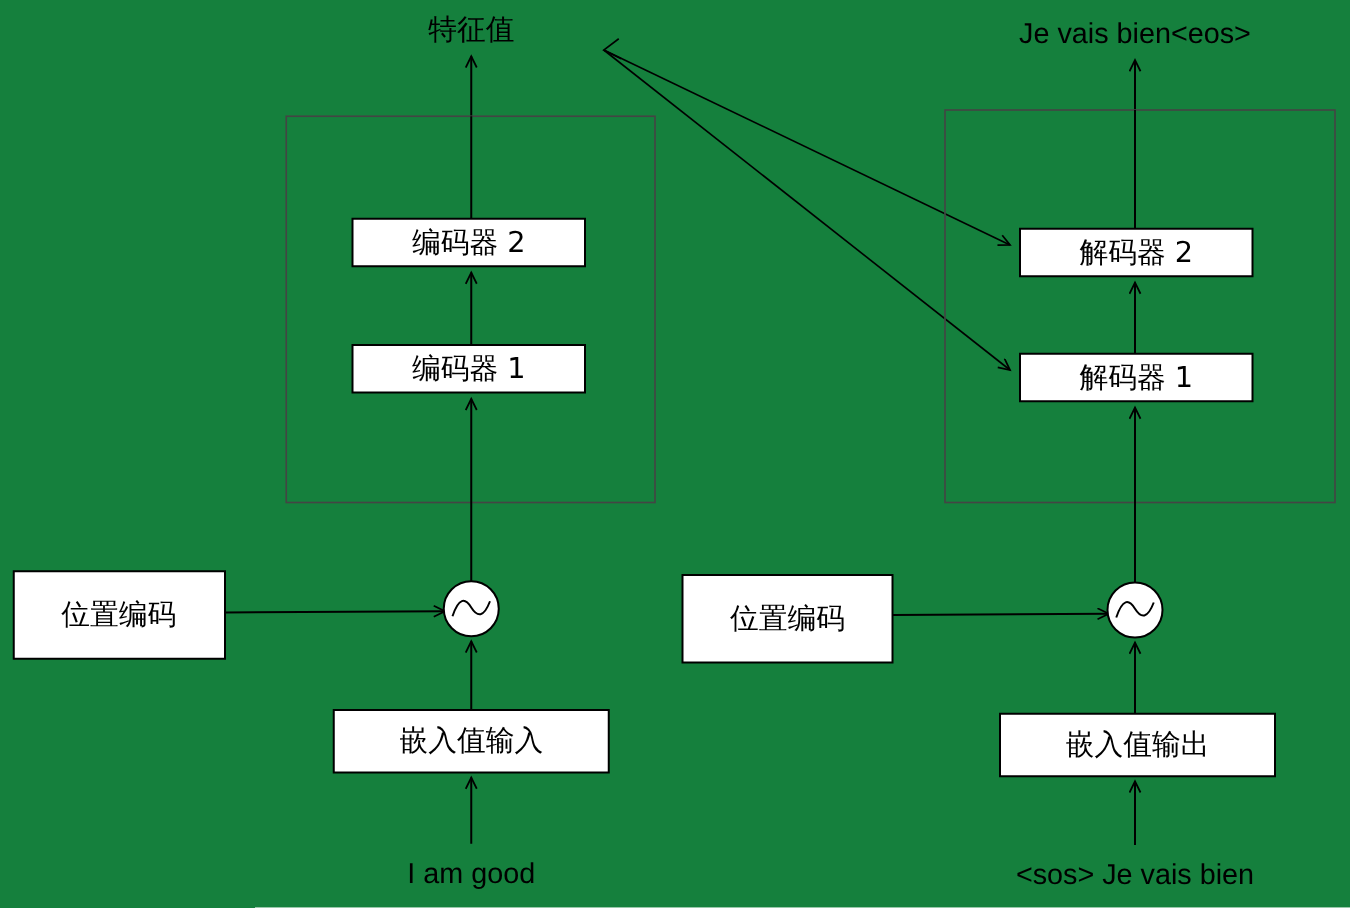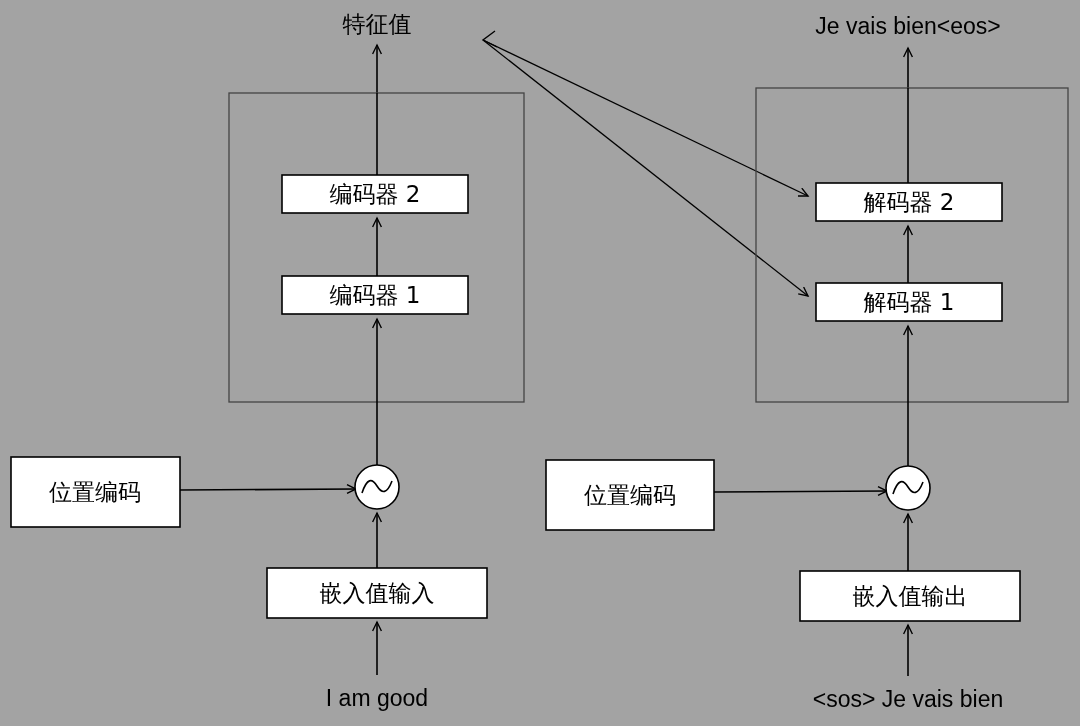--- a/index.html
+++ b/index.html
@@ -10,21 +10,21 @@
   body {
     width: 1080px;
     height: 726px;
     font-family: "Liberation Sans", sans-serif;
     overflow: hidden;
   }
   #diagram-root {
     position: relative;
     width: 1080px;
     height: 726px;
-    background: #a3a3a3;
+    background: #15803d;
   }
   svg.diagram {
     display: block;
     width: 1080px;
     height: 726px;
   }
   .box-rect {
     fill: #ffffff;
     stroke: #000000;
     stroke-width: 1.6;

